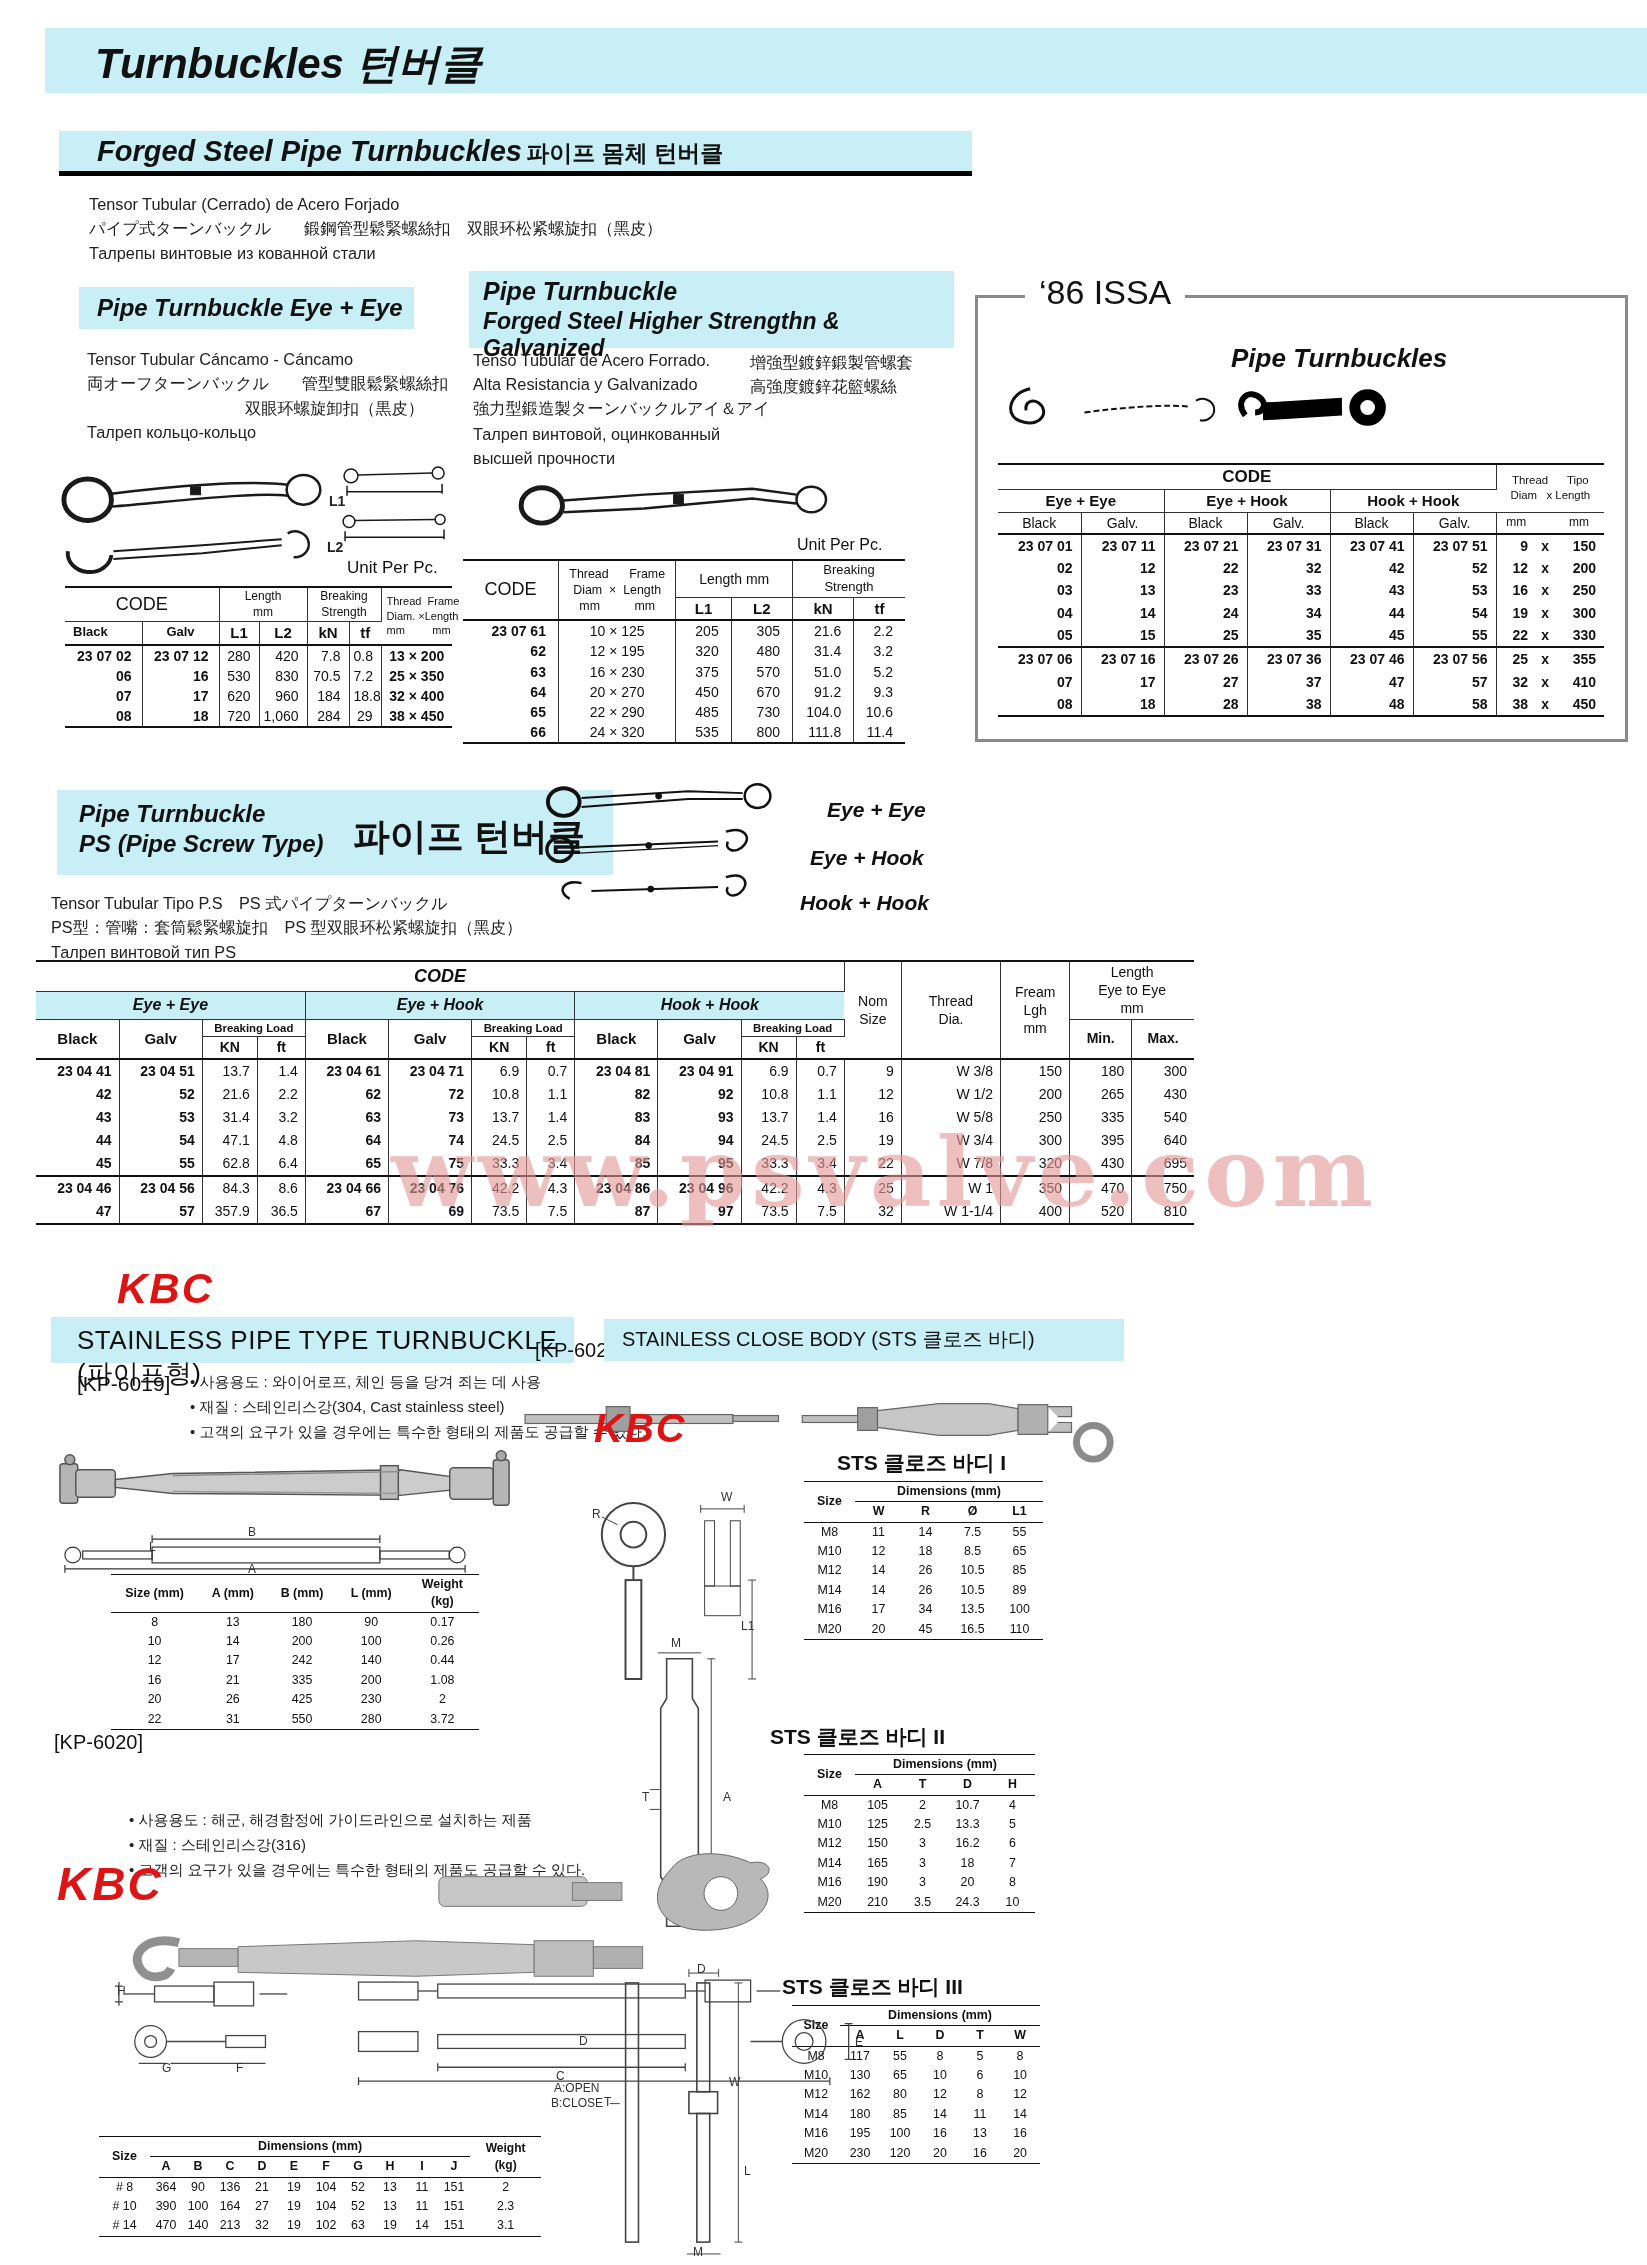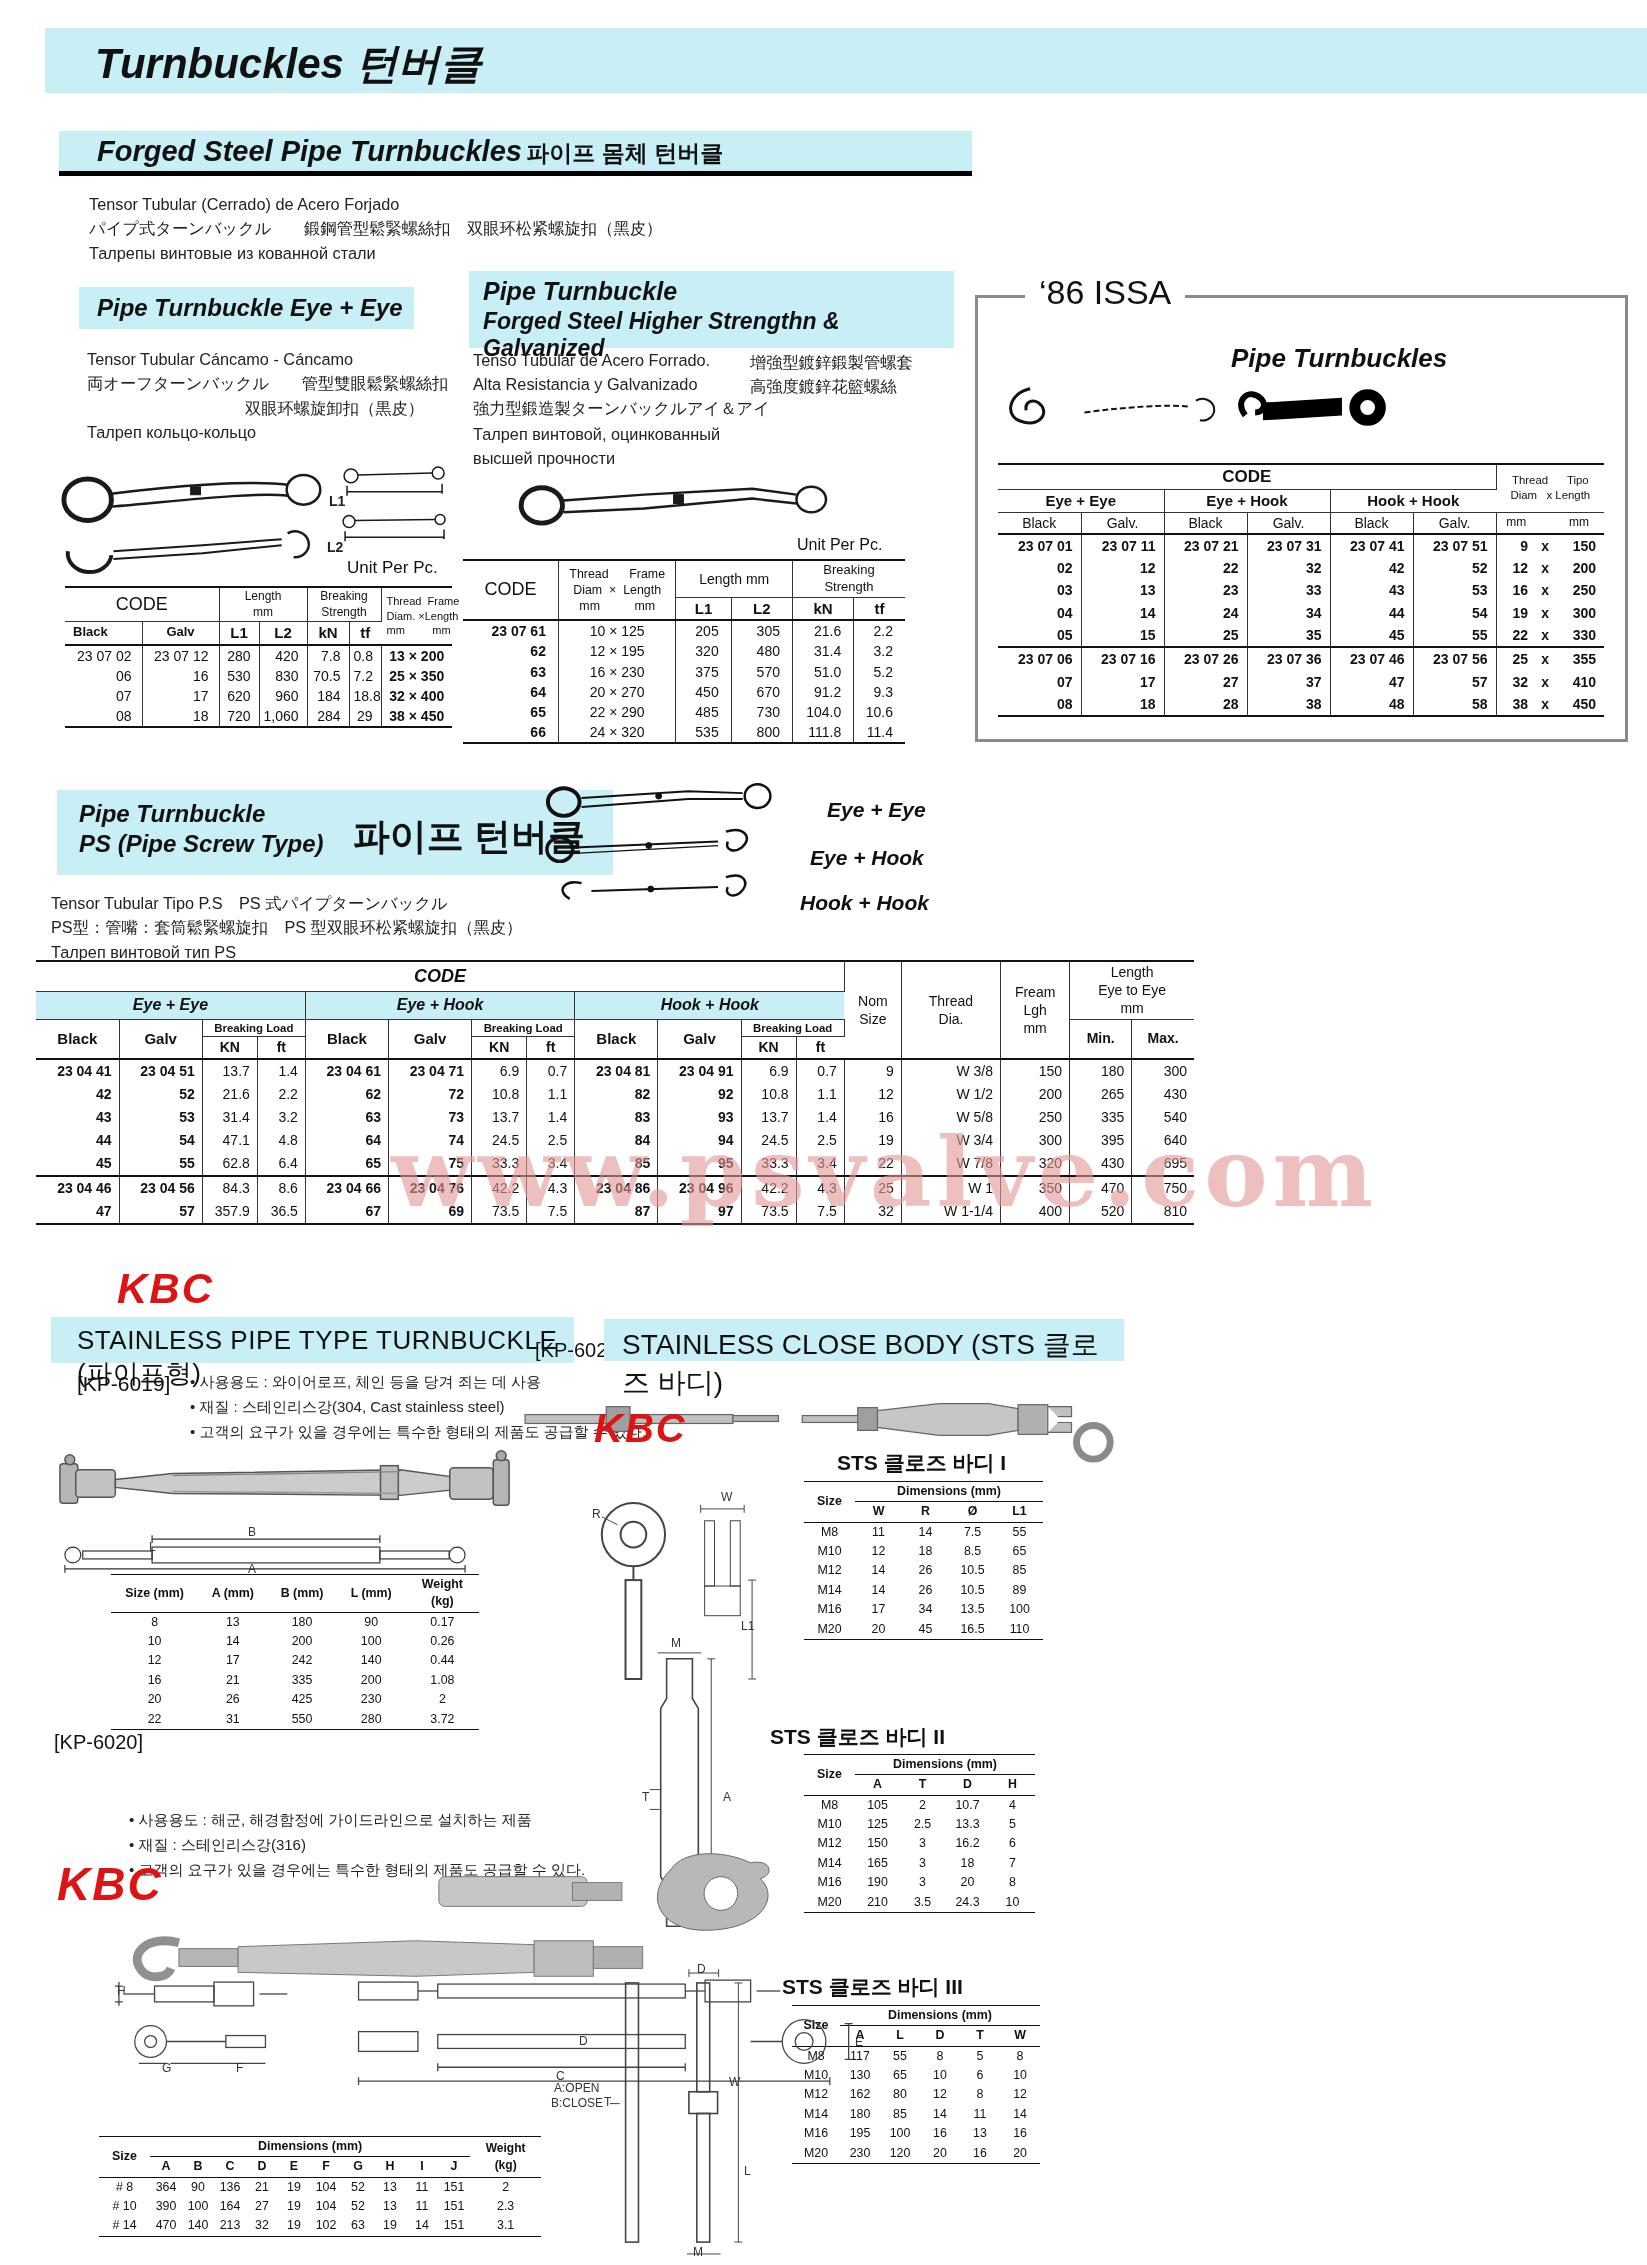--- a/index.html
+++ b/index.html
@@ -16,21 +16,21 @@
   .dims{font-size:12px;color:#333}
   
   table.t{border-collapse:collapse;table-layout:fixed;border-top:2px solid #111;border-bottom:2px solid #111;background:#fff}
   table.t th,table.t td{border-right:1px solid #333;padding:1px 4px;text-align:center;vertical-align:middle;font-size:13px;line-height:1.3}
   table.t th:last-child,table.t td:last-child{border-right:none}
   table.t thead th{border-bottom:1px solid #333;font-weight:bold}
   table.t tbody{border-top:2px solid #111}
   table.t tbody+tbody{border-top:2px solid #111}
   table.t tbody td{border-top:none;border-bottom:none;font-size:14px}
   
-  .t-ee tbody td:nth-child(-n+2){font-weight:normal;text-align:right;padding-right:10px}
+  .t-ee tbody td:nth-child(-n+2){font-weight:bold;text-align:right;padding-right:10px}
   .t-ee tbody td:nth-child(n+3):nth-child(-n+6){text-align:right;padding-right:8px}
   .t-ee tbody td:nth-child(7){font-weight:bold}
   
   .t-hs tbody td:first-child{font-weight:bold;text-align:right;padding-right:12px}
   .t-hs tbody td:nth-child(n+3){text-align:right;padding-right:12px}
   
   .t-issa th,.t-issa td{border-color:#222}
   .t-issa tbody td{font-weight:bold;text-align:right;padding-right:8px;font-size:13px;line-height:1.45}
   .t-issa td:nth-child(8),.t-issa th.nb{border-right:none}
   .t-issa td:nth-child(7){border-right:none}
@@ -753,21 +753,21 @@
           <td>31</td>
           <td>550</td>
           <td>280</td>
           <td>3.72</td>
         </tr>
       </tbody>
   </table>
 
   <div class="abs" style="left:535px;top:1339px;font-size:20px">[KP-6021]</div>
   <div class="abs cyan" style="left:604px;top:1319px;width:520px;height:42px">
-    <div style="font-size:28px;padding:7px 0 0 18px">STAINLESS CLOSE BODY (STS 클로즈 바디)</div>
+    <div style="font-size:20px;padding:7px 0 0 18px">STAINLESS CLOSE BODY (STS 클로즈 바디)</div>
   </div>
   <svg class="abs" style="left:523px;top:1371px" width="609" height="99" viewBox="0 0 615 100">
     <g stroke="#666" stroke-width="1.2">
       <rect x="2" y="44" width="210" height="9" fill="#c0c0c0"></rect>
       <rect x="84" y="36" width="24" height="25" fill="#9f9f9f"></rect>
       <rect x="212" y="45" width="46" height="6" fill="#b3b3b3"></rect>
       <rect x="282" y="45" width="58" height="7" fill="#c0c0c0"></rect>
       <rect x="338" y="37" width="20" height="23" fill="#9f9f9f"></rect>
       <polygon points="358,40 420,33 470,33 500,38 500,60 470,65 420,65 358,57" fill="#c6c6c6"></polygon>
       <rect x="500" y="34" width="30" height="30" fill="#b0b0b0"></rect>

